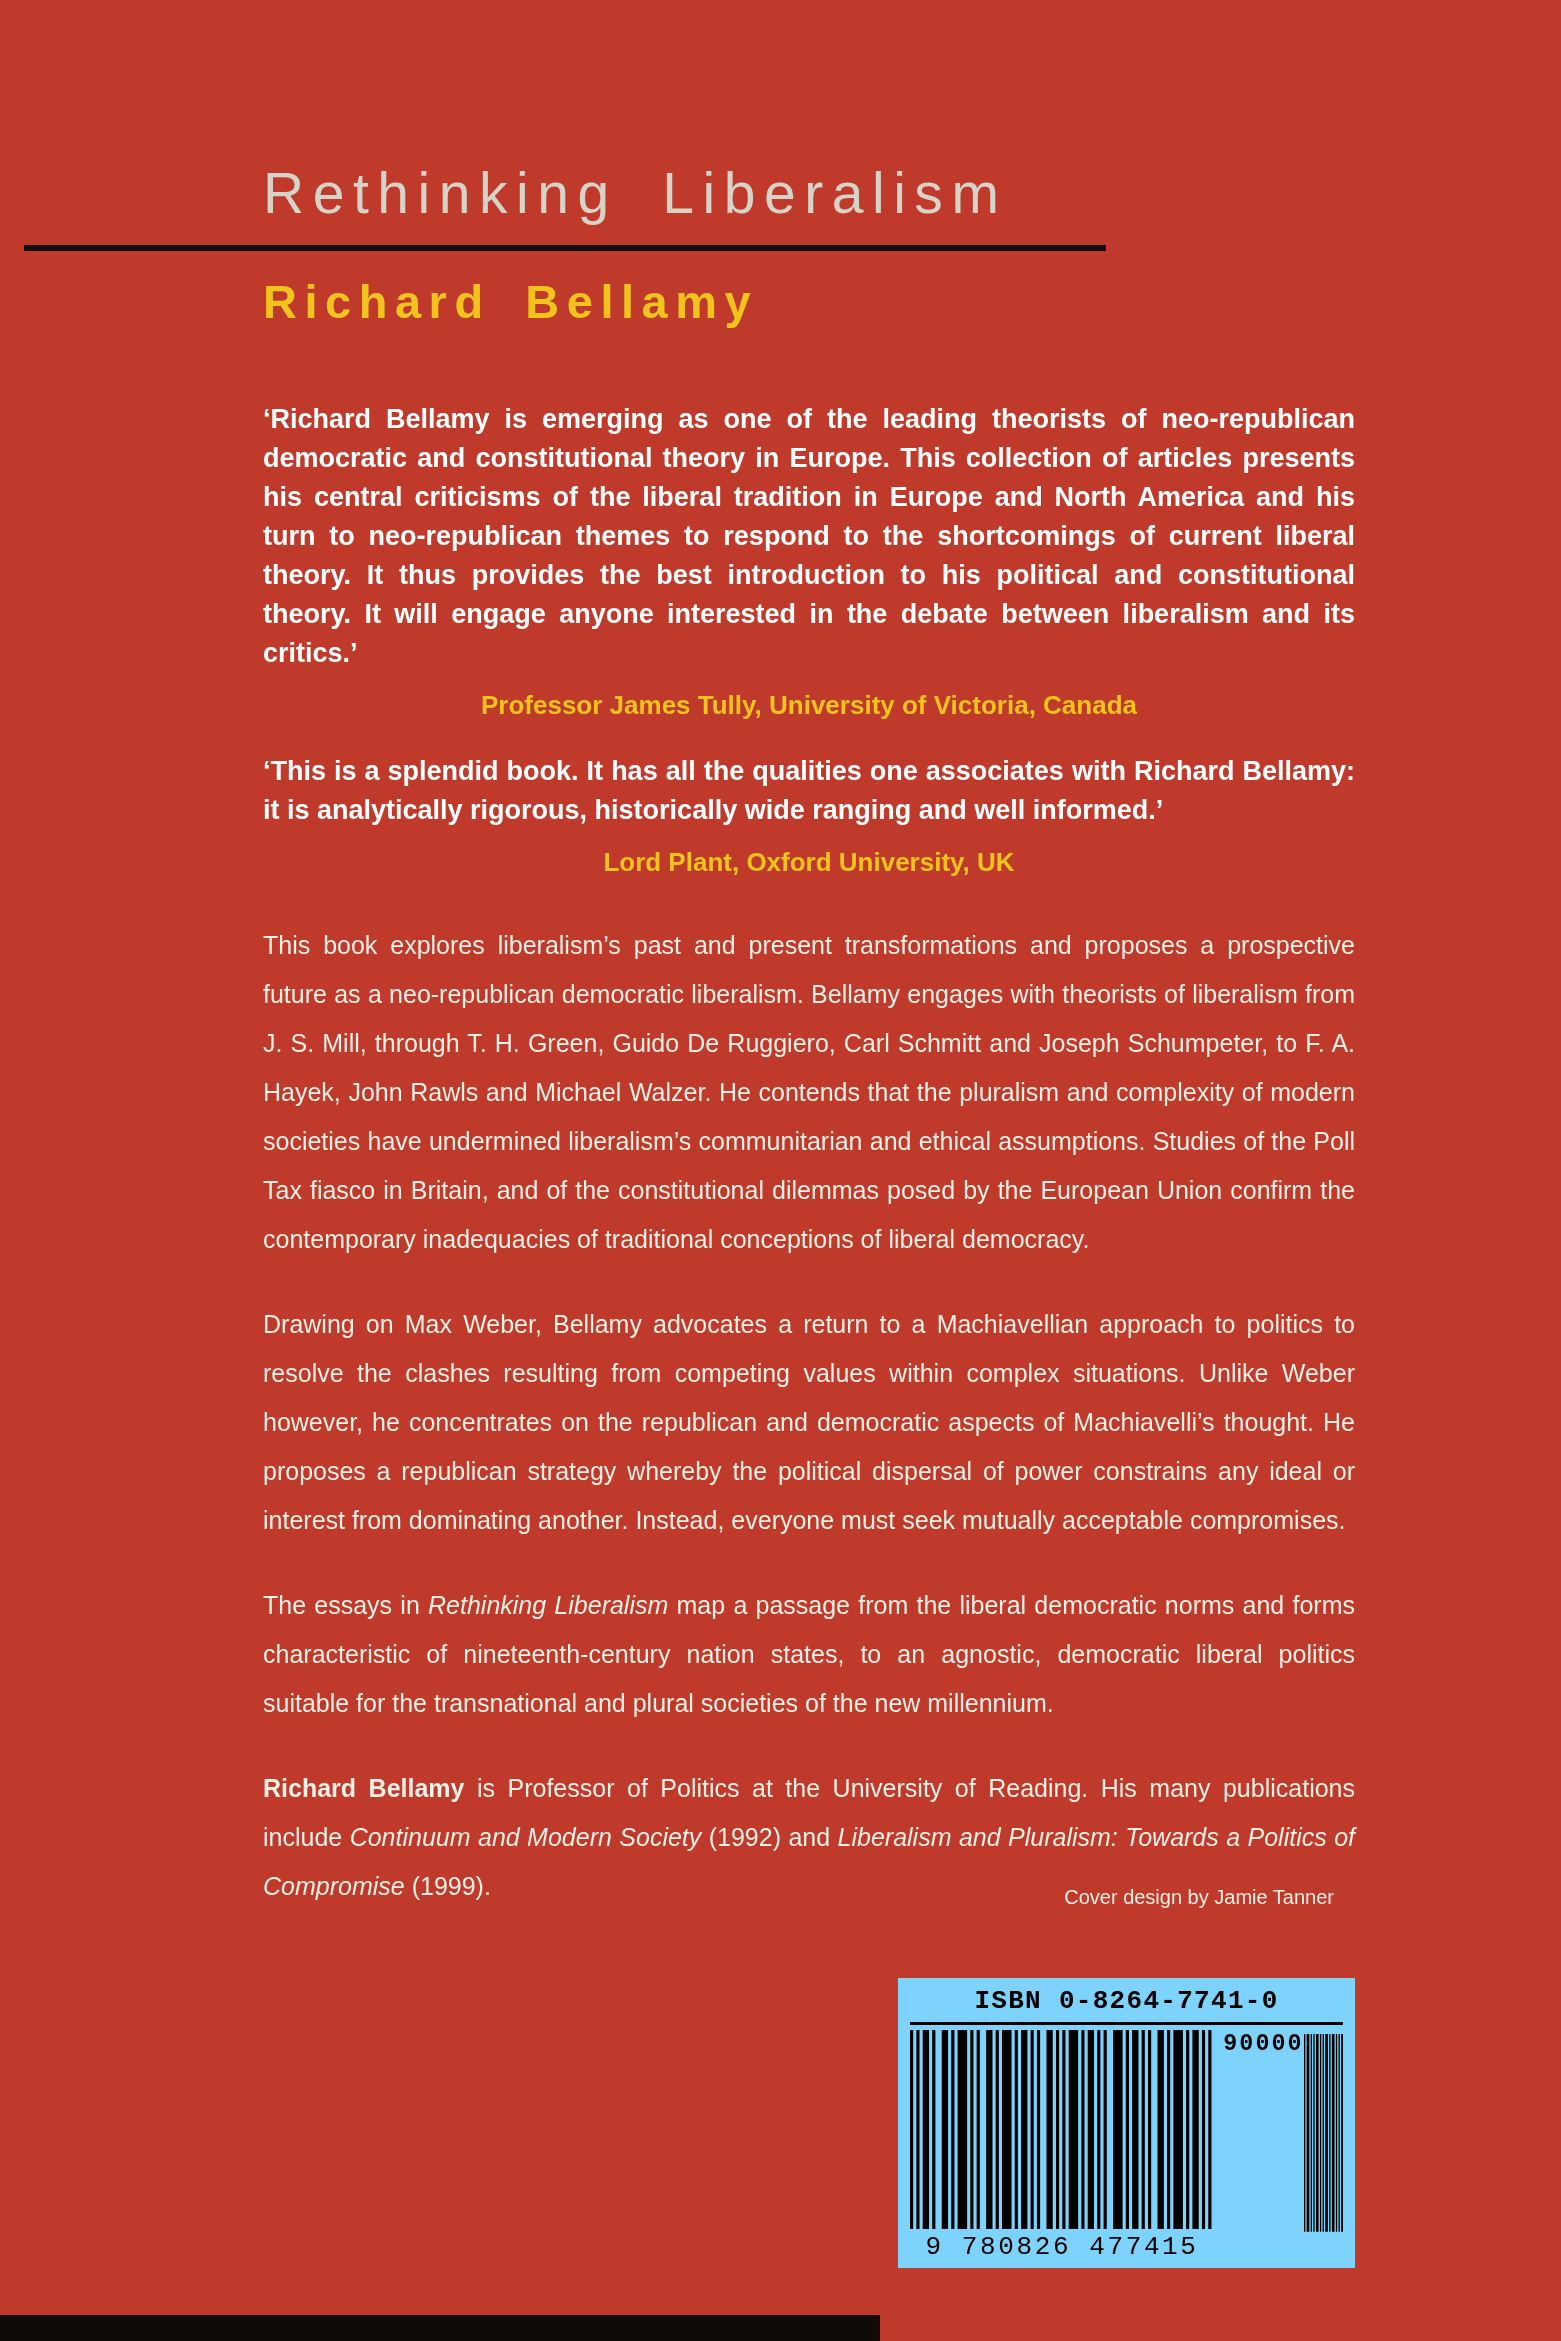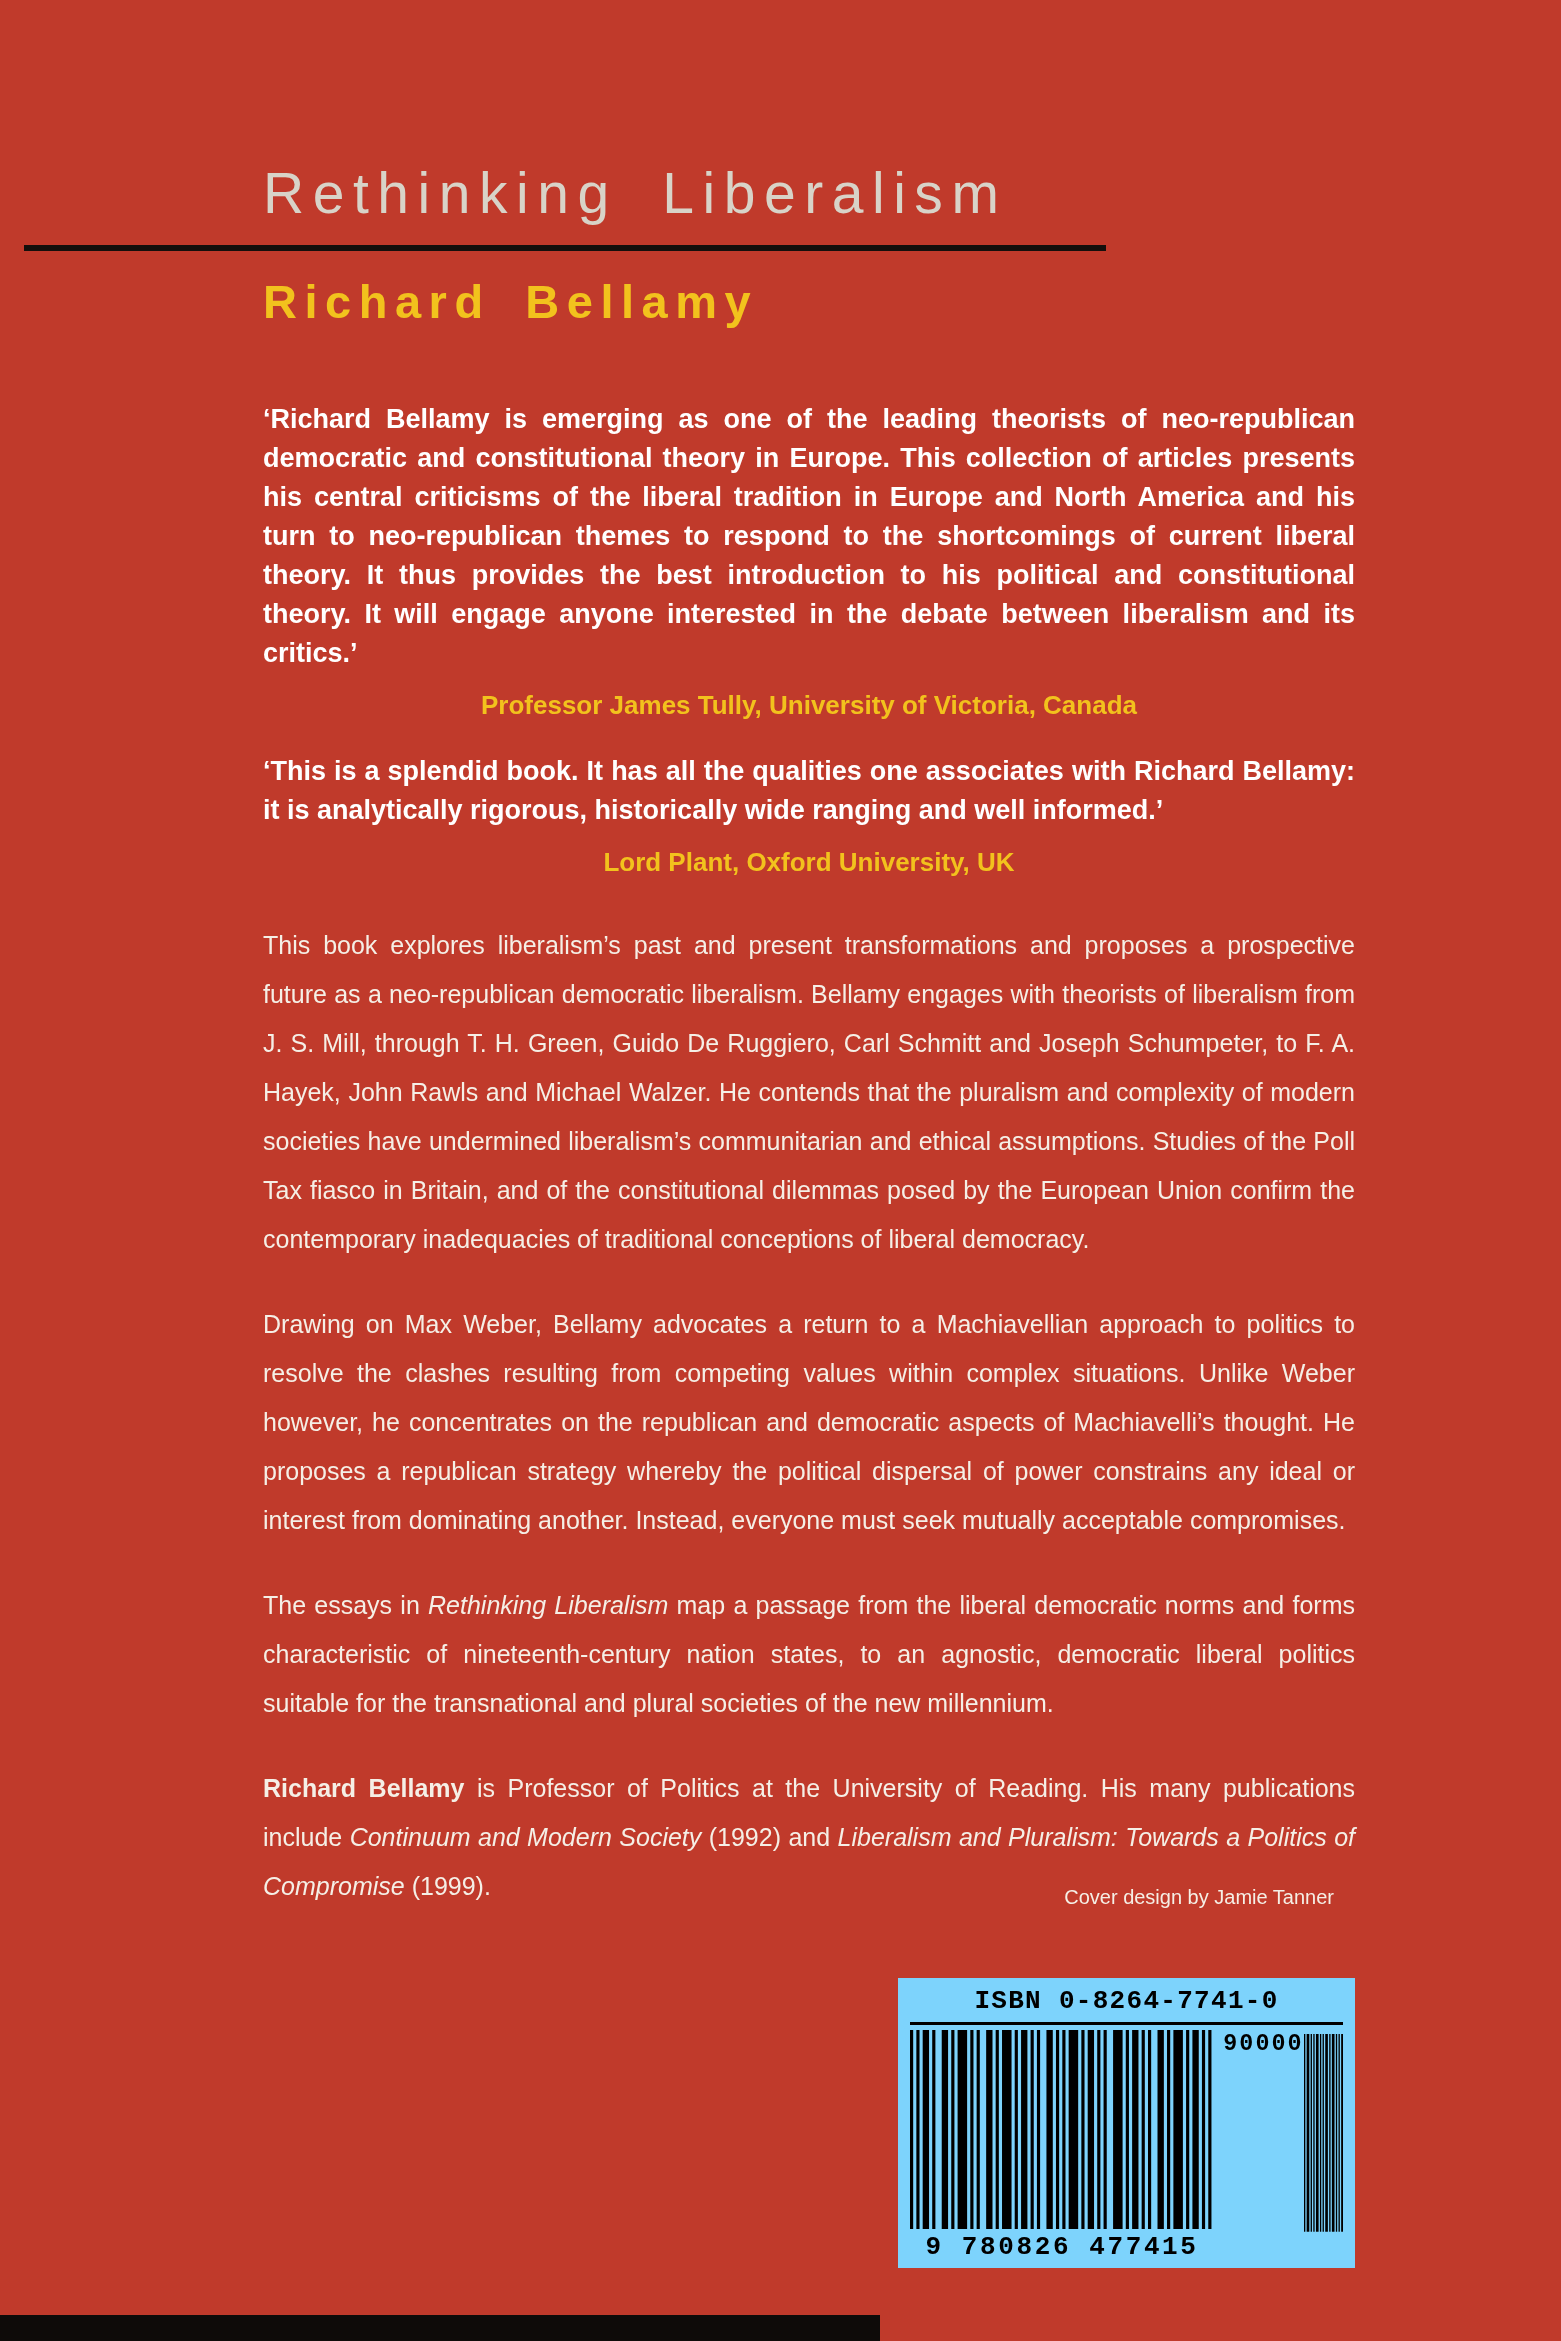--- a/index.html
+++ b/index.html
@@ -79,21 +79,21 @@
     font-family:"Liberation Mono","DejaVu Sans Mono",monospace;
     font-weight:700;font-size:26px;letter-spacing:1.3px;
     text-align:center;line-height:1.1;
   }
   .bc-rule{height:2.6px;background:#000;margin:6.5px 0 5.2px 0;}
   .bc-row{display:flex;flex:1;gap:9px;min-height:0;}
   .bc-main{flex:1;display:flex;flex-direction:column;min-width:0;}
   .bc-main svg{flex:1;width:100%;display:block;}
   .bc-ean{
     font-family:"Liberation Mono","DejaVu Sans Mono",monospace;
-    font-weight:700;font-size:26px;letter-spacing:2.6px;
+    font-weight:400;font-size:26px;letter-spacing:2.6px;
     text-align:center;margin-top:2.6px;white-space:nowrap;
   }
   .bc-addon{width:120px;display:flex;flex-direction:row;}
   .bc-addon-code{
     font-family:"Liberation Mono","DejaVu Sans Mono",monospace;
     font-weight:700;font-size:23.4px;letter-spacing:2px;
     text-align:center;line-height:1.2;
   }
   .bc-addon svg{flex:1;width:100%;display:block;margin-top:3.9px;margin-bottom:30px;}
 

